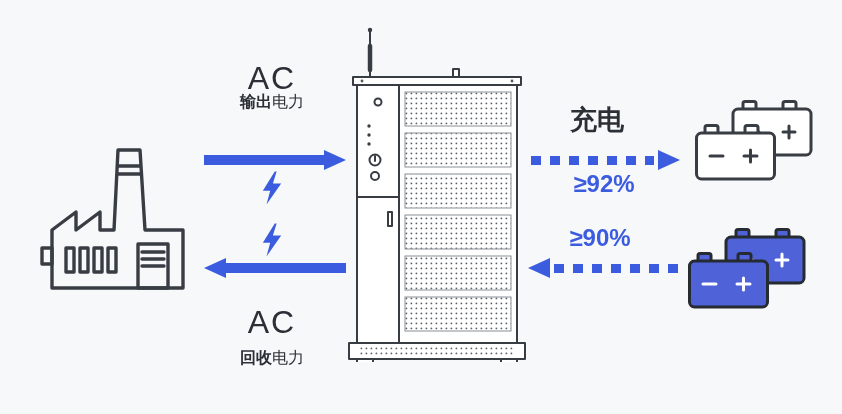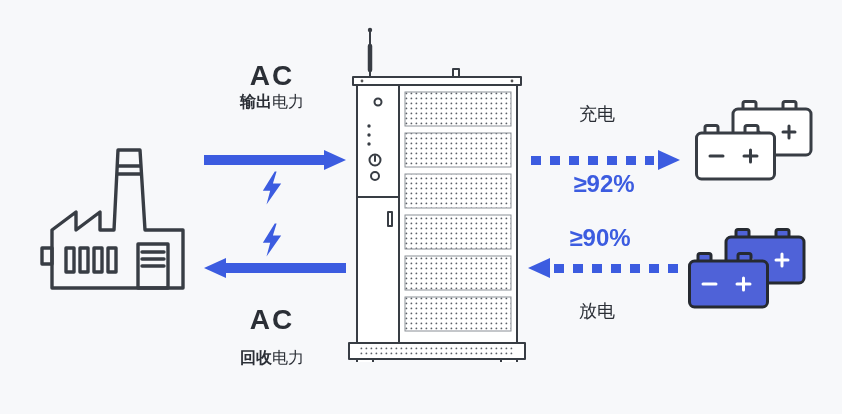--- a/index.html
+++ b/index.html
@@ -4,24 +4,24 @@
 <style>
   * { margin:0; padding:0; box-sizing:border-box; }
   :root {
     --page-bg:#f7f8fa; --accent:#3c5ce0; --ink:#2b2f36;
     --outline:#383d44; --battery-blue:#4f62d8; --vent-dot:#5a5f66;
   }
   body { font-family:"Liberation Sans","DejaVu Sans",sans-serif; background:#ffffff; }
   .canvas { position:relative; width:842px; height:414px; background:var(--page-bg); overflow:hidden; }
   .abs { position:absolute; }
   .txt { position:absolute; text-align:center; color:var(--ink); white-space:nowrap; }
-  .t-ac  { font-size:28px; font-weight:700; letter-spacing:2px; }
+  .t-ac  { font-size:32px; font-weight:400; letter-spacing:2px; }
   .t-cn  { font-size:16px; font-weight:400; }
   .t-cn .b { font-weight:700; }
-  .t-side { font-size:18px; font-weight:400; }
+  .t-side { font-size:27px; font-weight:700; }
   .t-blue { font-size:24px; font-weight:700; color:var(--accent); }
 
   .arrow { position:absolute; height:20px; }
   .shaft { position:absolute; top:5px; height:10px; background:var(--accent); }
   .dash-shaft { position:absolute; top:6px; height:9px;
       background:repeating-linear-gradient(to right, var(--accent) 0 10px, transparent 10px 19px); }
   .head-r { position:absolute; right:0; top:0; width:0; height:0;
       border-top:10px solid transparent; border-bottom:10px solid transparent;
       border-left:22px solid var(--accent); }
   .head-l { position:absolute; left:0; top:0; width:0; height:0;
@@ -174,15 +174,14 @@
 
   <div class="txt t-ac" style="left:192px;top:60px;width:160px">AC</div>
   <div class="txt t-cn" style="left:182px;top:92px;width:180px"><span class="b">输出</span><span>电力</span></div>
 
   <div class="txt t-ac" style="left:192px;top:304px;width:160px">AC</div>
   <div class="txt t-cn" style="left:182px;top:348px;width:180px"><span class="b">回收</span><span>电力</span></div>
 
   <div class="txt t-side" style="left:527px;top:102px;width:140px">充电</div>
   <div class="txt t-blue" style="left:534px;top:170px;width:140px">≥92%</div>
   <div class="txt t-blue" style="left:530px;top:224px;width:140px">≥90%</div>
-  <div class="txt t-side" style="left:527px;top:299px;width:140px">放电</div>
 
 </div>
 
 </body></html>

